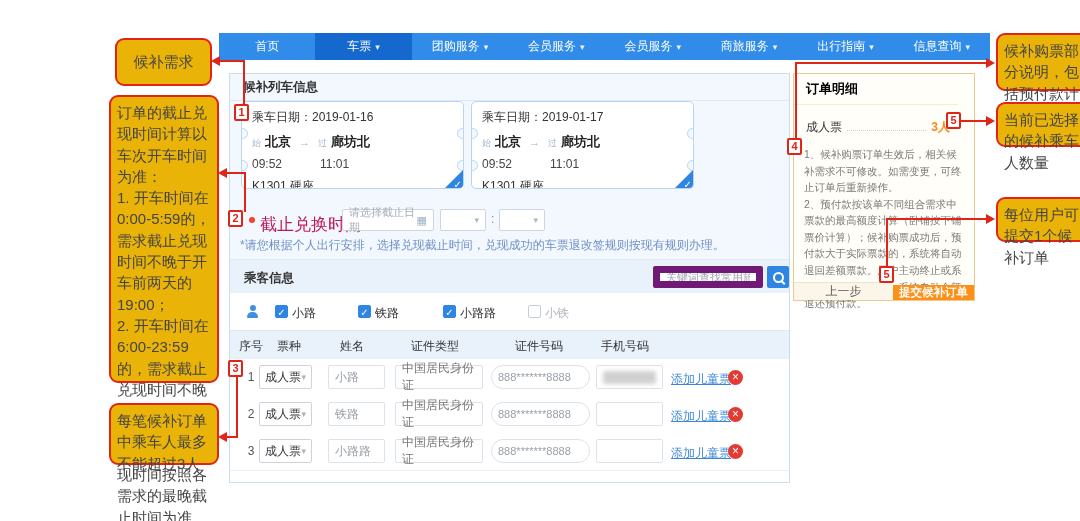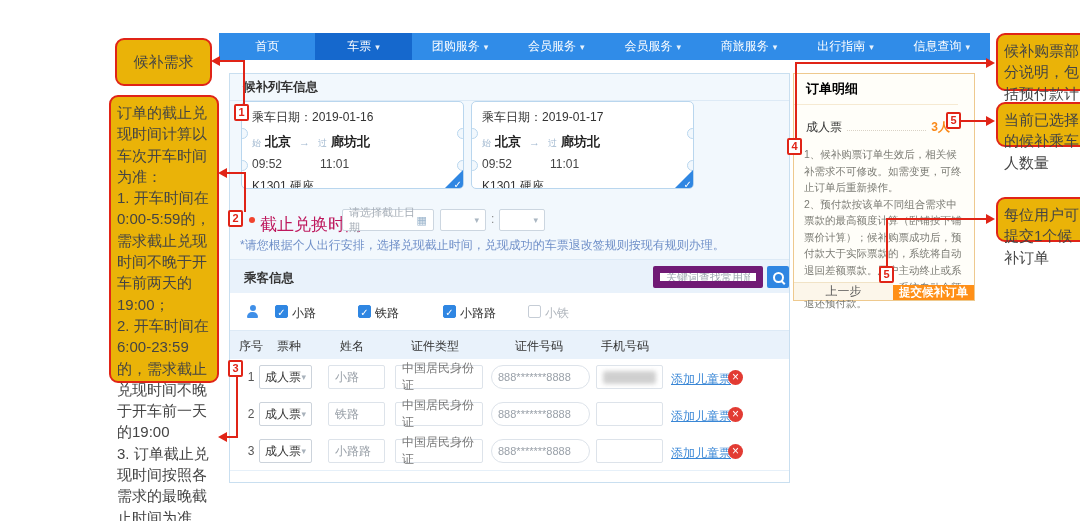--- a/index.html
+++ b/index.html
@@ -293,20 +293,21 @@
       <div class="btn-back">上一步</div>
       <div class="btn-submit">提交候补订单</div>
     </div>
   </div>
 
   <div class="anno center" style="left:103px;top:38px;width:97px;height:48px;">候补需求</div>
   <div class="anno" style="left:97px;top:95px;width:110px;height:288px;">订单的截止兑现时间计算以车次开车时间为准：
 1. 开车时间在0:00-5:59的，需求截止兑现时间不晚于开车前两天的19:00；
 2. 开车时间在6:00-23:59的，需求截止兑现时间不晚于开车前一天的19:00
 3. 订单截止兑现时间按照各需求的最晚截止时间为准，超过最晚截止兑现时间的需求自动结束兑现</div>
+  <div class="anno" style="left:97px;top:403px;width:110px;height:62px;">每笔候补订单中乘车人最多不能超过3人</div>
 
   <div class="anno" style="left:984px;top:33px;width:94px;height:58px;">候补购票部分说明，包括预付款计算方法说明</div>
   <div class="anno" style="left:984px;top:102px;width:94px;height:45px;">当前已选择的候补乘车人数量</div>
   <div class="anno" style="left:984px;top:197px;width:94px;height:45px;">每位用户可提交1个候补订单</div>
 
   <div class="marker" style="left:222px;top:104px;">1</div>
   <div class="marker" style="left:216px;top:210px;">2</div>
   <div class="marker" style="left:216px;top:360px;">3</div>
   <div class="marker" style="left:775px;top:138px;">4</div>
   <div class="marker" style="left:934px;top:112px;">5</div>

